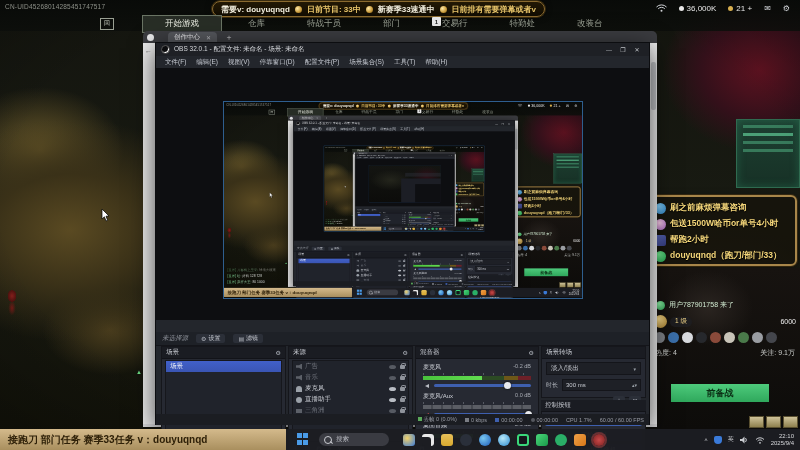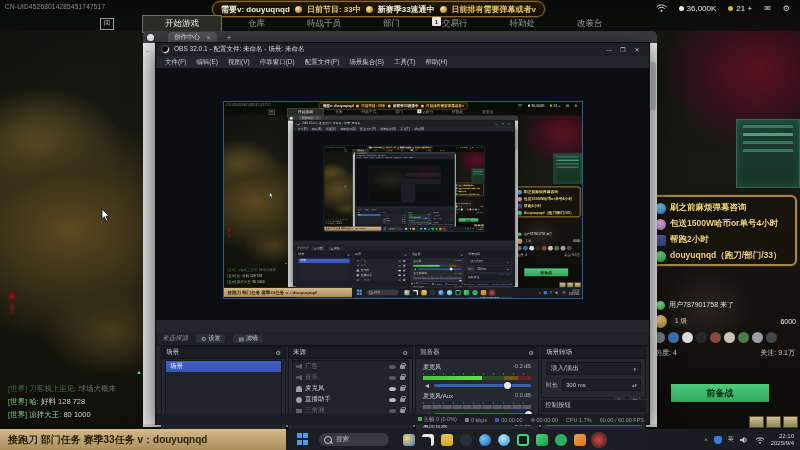--- a/index.html
+++ b/index.html
@@ -286,25 +286,20 @@
     </div>
   </div>
   <div class="abs readybtn">前备战</div>
   <div class="abs loot">
         <i></i>
         <i></i>
         <i></i>
       </div>
 
   <div class="abs marker">▲</div>
-  <div class="abs wchat">
-    <div class="wline dim"><span class="wtag">[世界]</span> <span class="wname">刀客栈上里见:</span> <span class="wtxt">球场大概来</span></div>
-    <div class="wline"><span class="wtag">[世界]</span> <span class="wname">哈:</span> <span class="wtxt">好料 128 728</span></div>
-    <div class="wline"><span class="wtag">[世界]</span> <span class="wname">凉拌大王:</span> <span class="wtxt">80 1000</span></div>
-  </div>
   <div class="abs goldbar">
         <span>接跑刀 部门任务 赛季33任务 v：douyuqnqd</span>
       </div>
 
   <div class="abs btabbar">
     <i class="bfav"></i>
     <div class="btab">
       <span>创作中心</span>
       <span class="x">✕</span>
     </div>

